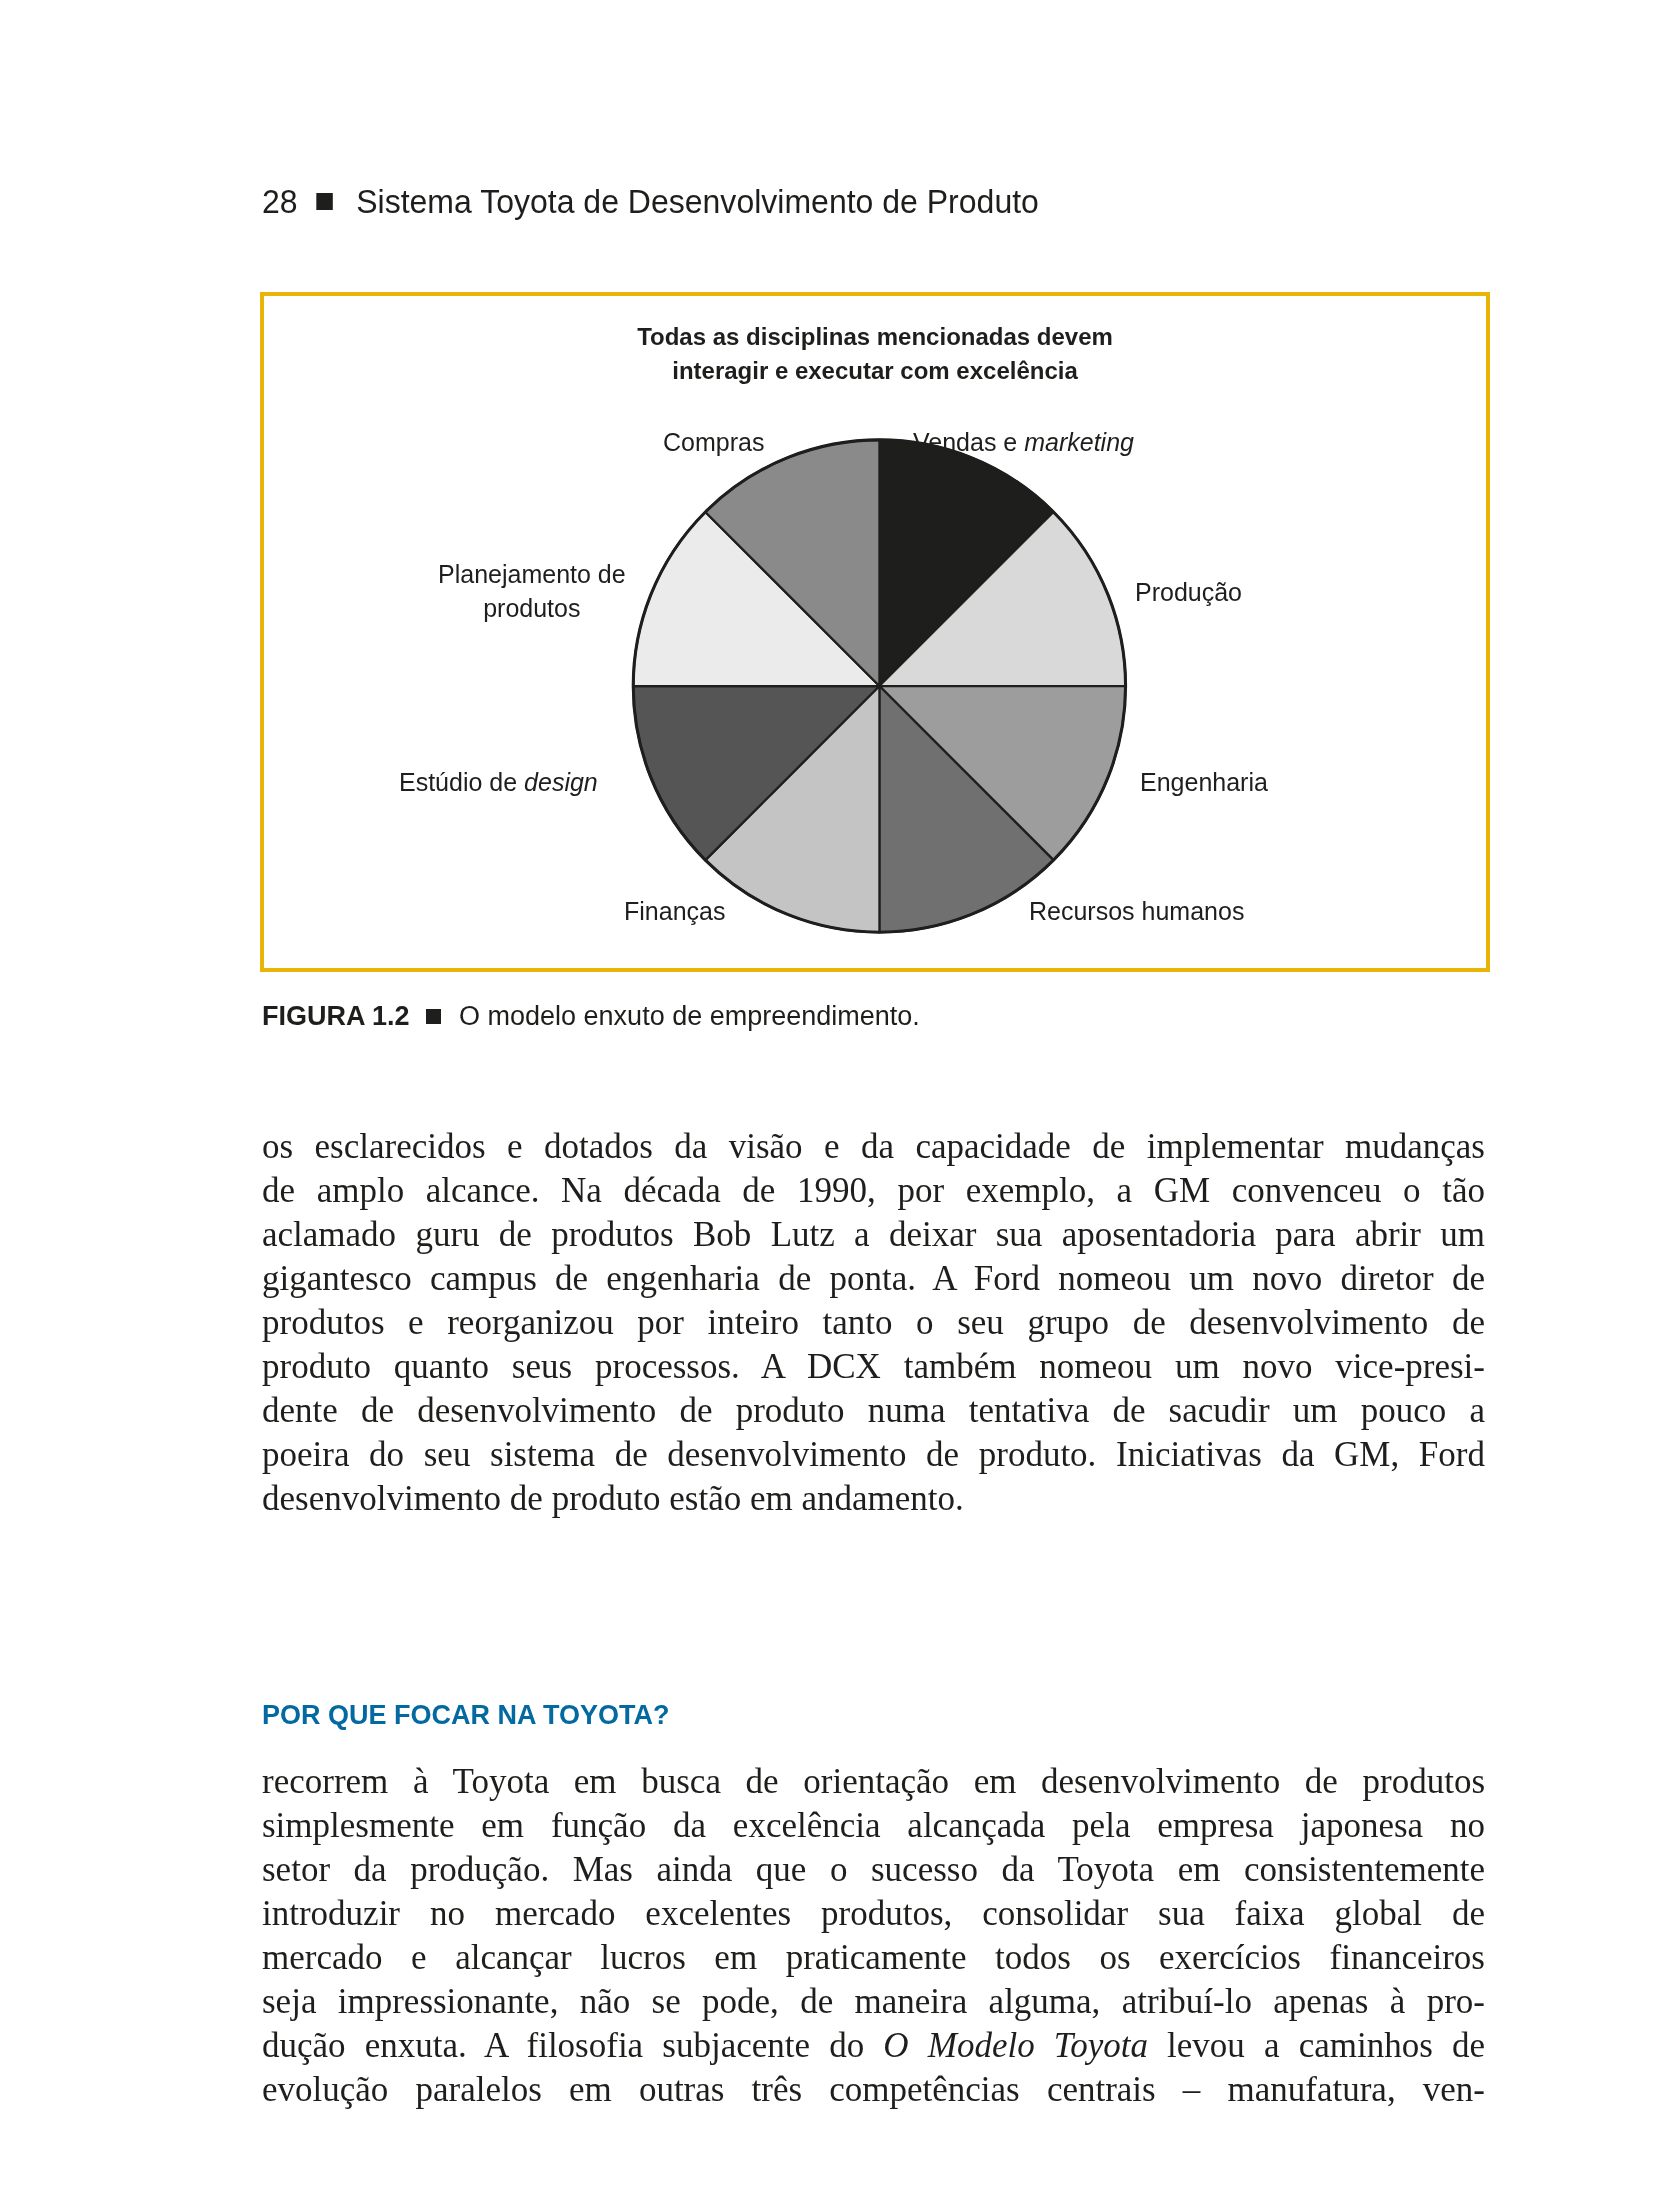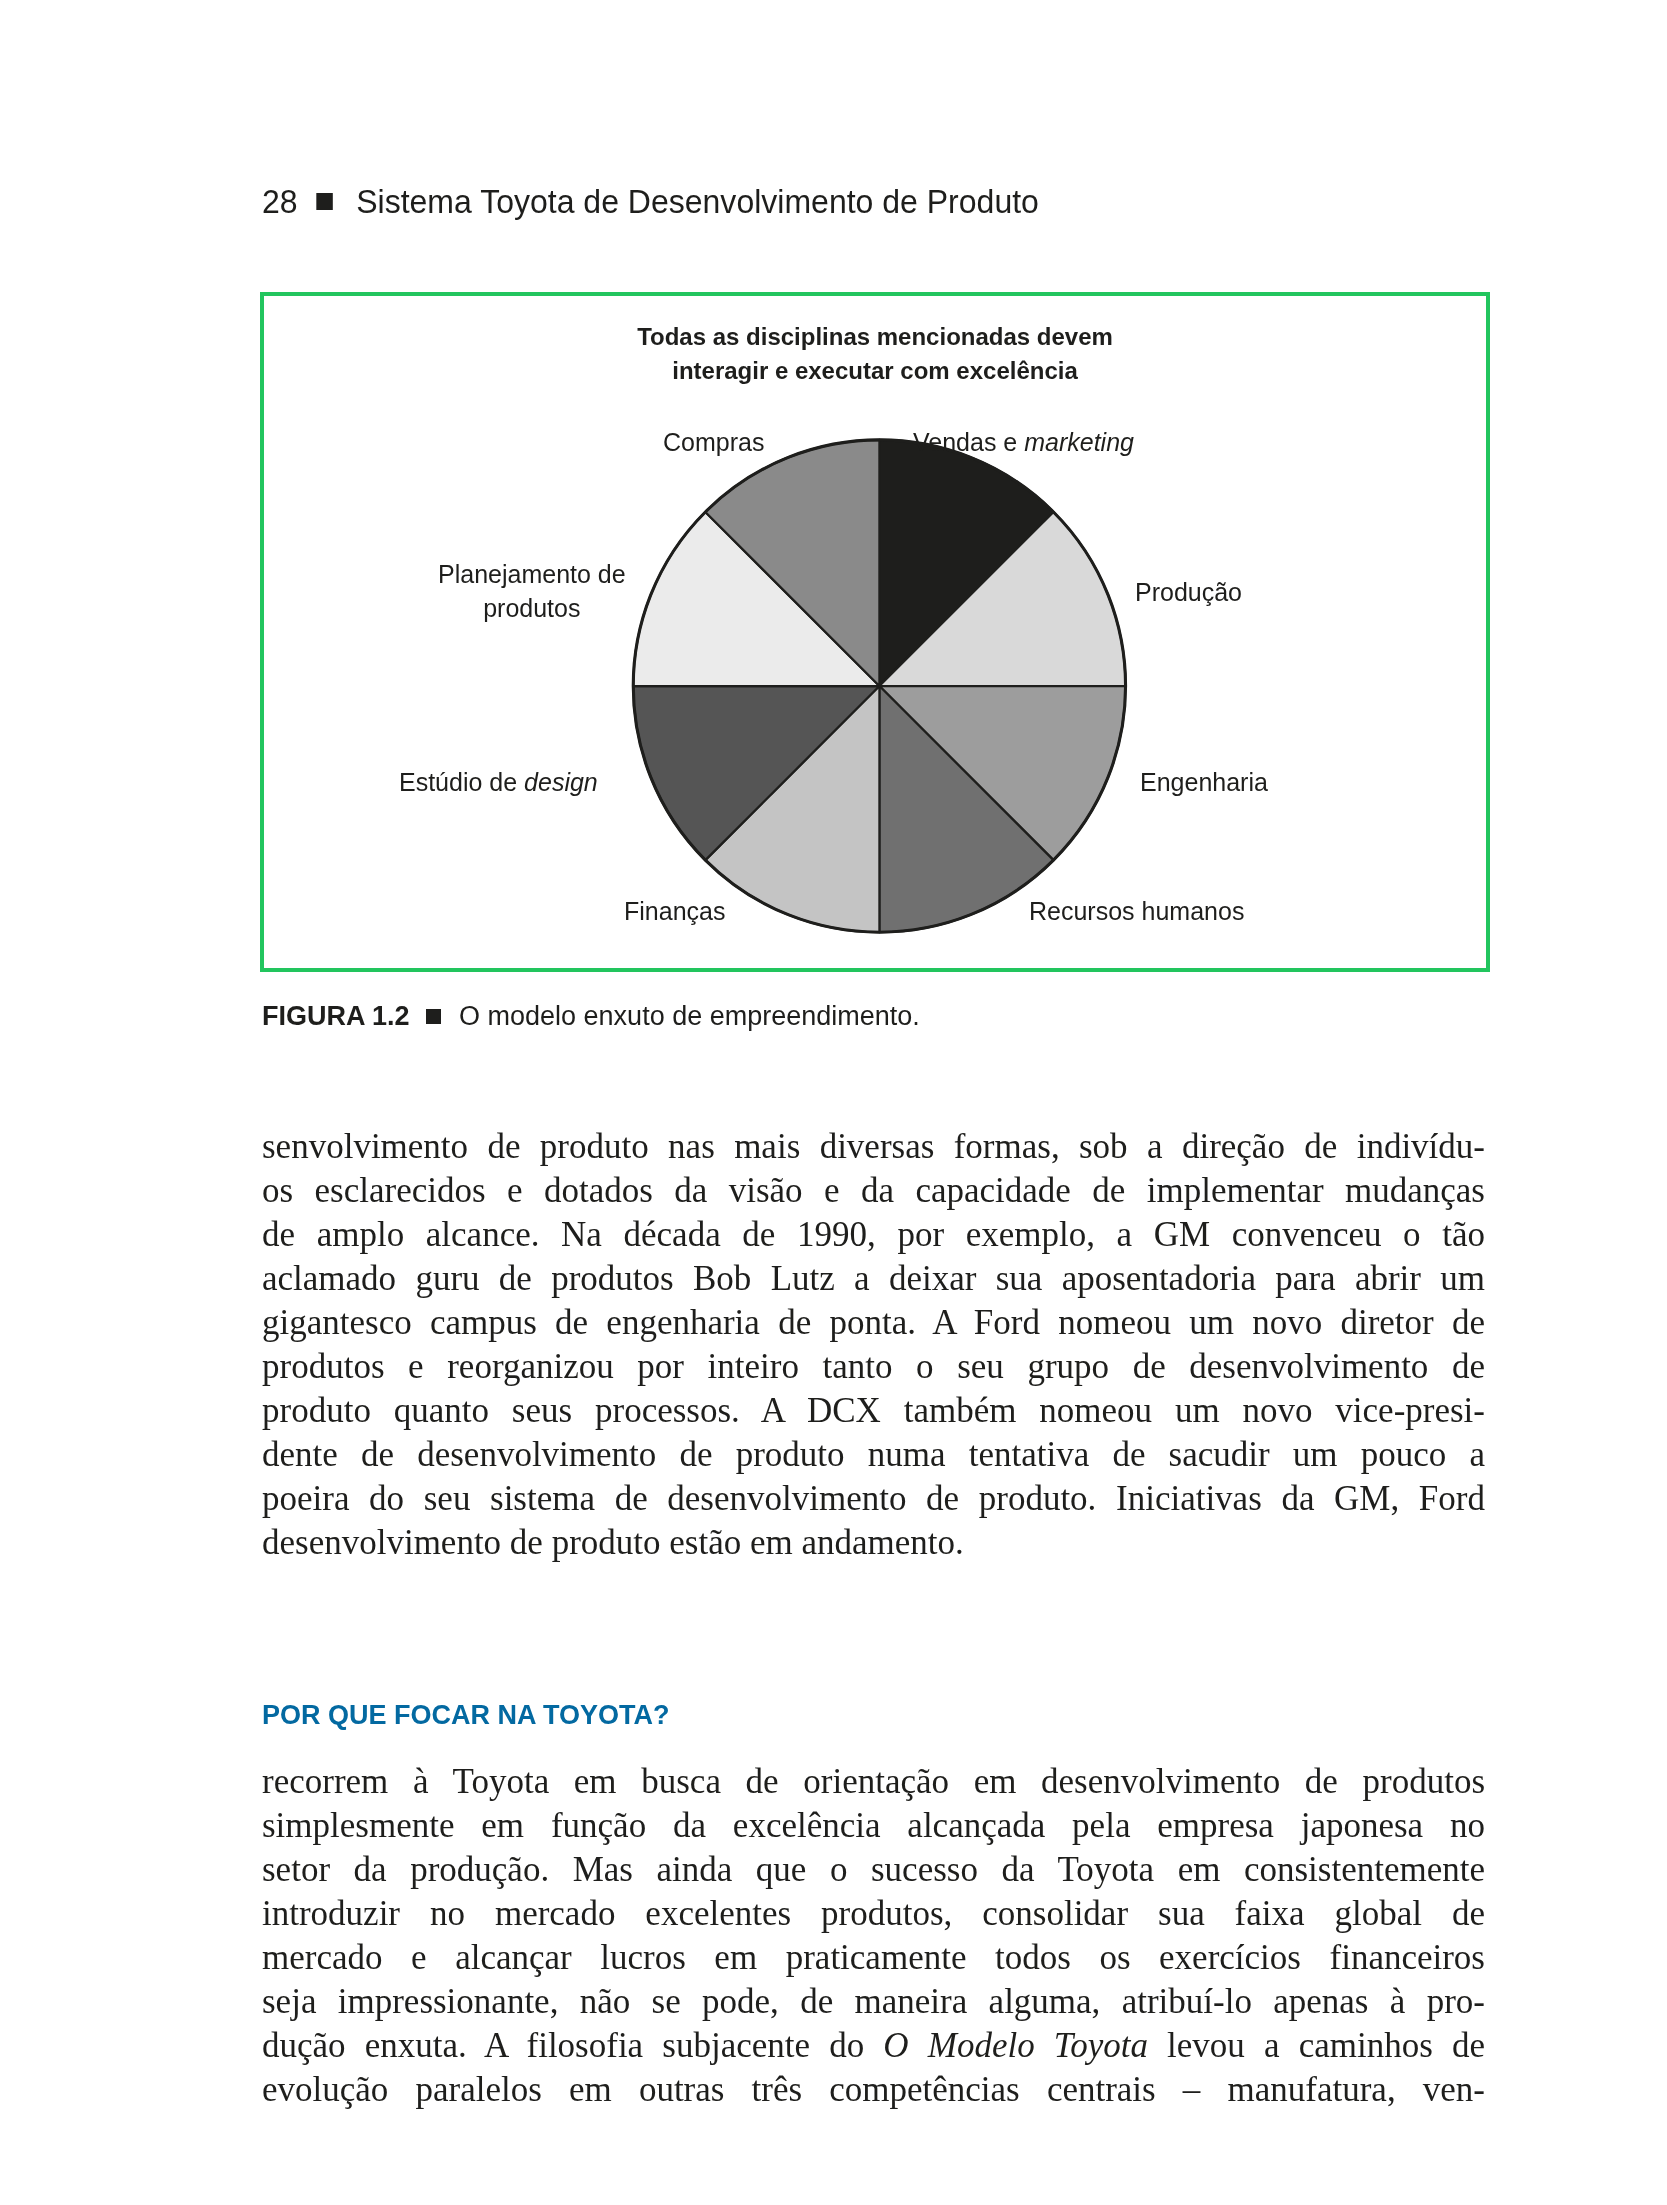--- a/index.html
+++ b/index.html
@@ -7,21 +7,21 @@
   .running-head {
     position: absolute; left: 262px; top: 185px;
     font-family: "Liberation Sans", sans-serif; font-size: 33px; line-height: 1; color: #1e1e1c;
     display: flex; align-items: center; white-space: nowrap;
     transform: scaleX(0.97); transform-origin: left center;
   }
   .running-head .pnum { margin-right: 19.4px; }
   .sq-bullet { display: inline-block; width: 17px; height: 17px; background: #1e1e1c; margin-right: 24px; }
   .figure-box {
     position: absolute; left: 260px; top: 292px; width: 1222px; height: 672px;
-    border: 4px solid #22c55e;
+    border: 4px solid #eab308;
   }
   .fig-title {
     position: absolute; left: 0; right: 0; top: 24px; text-align: center;
     font-family: "Liberation Sans", sans-serif; font-weight: bold; font-size: 24px; line-height: 34px;
     color: #1e1e1c;
   }
   .pie-svg { position: absolute; left: 0; top: 0; width: 1222px; height: 672px; }
   .pie-label {
     position: absolute; font-family: "Liberation Sans", sans-serif; font-size: 25px; line-height: 34px;
     color: #1e1e1c; white-space: nowrap;
@@ -88,21 +88,20 @@
   <div class="pie-label" style="left:399px; top:129px;">Compras</div>
 </div>
 
 <div class="caption">
   <span class="cap-label">FIGURA 1.2</span>
   <span class="sq-bullet"></span>
   <span>O modelo enxuto de empreendimento.</span>
 </div>
 
 <div class="body-text" style="top:1125px;">
-  <span class="line">senvolvimento de produto nas mais diversas formas, sob a direção de indivídu-</span>
   <span class="line">os esclarecidos e dotados da visão e da capacidade de implementar mudanças</span>
   <span class="line">de amplo alcance. Na década de 1990, por exemplo, a GM convenceu o tão</span>
   <span class="line">aclamado guru de produtos Bob Lutz a deixar sua aposentadoria para abrir um</span>
   <span class="line">gigantesco campus de engenharia de ponta. A Ford nomeou um novo diretor de</span>
   <span class="line">produtos e reorganizou por inteiro tanto o seu grupo de desenvolvimento de</span>
   <span class="line">produto quanto seus processos. A DCX também nomeou um novo vice-presi-</span>
   <span class="line">dente de desenvolvimento de produto numa tentativa de sacudir um pouco a</span>
   <span class="line">poeira do seu sistema de desenvolvimento de produto. Iniciativas da GM, Ford</span>
   <span class="line last">desenvolvimento de produto estão em andamento.</span>
 </div>

